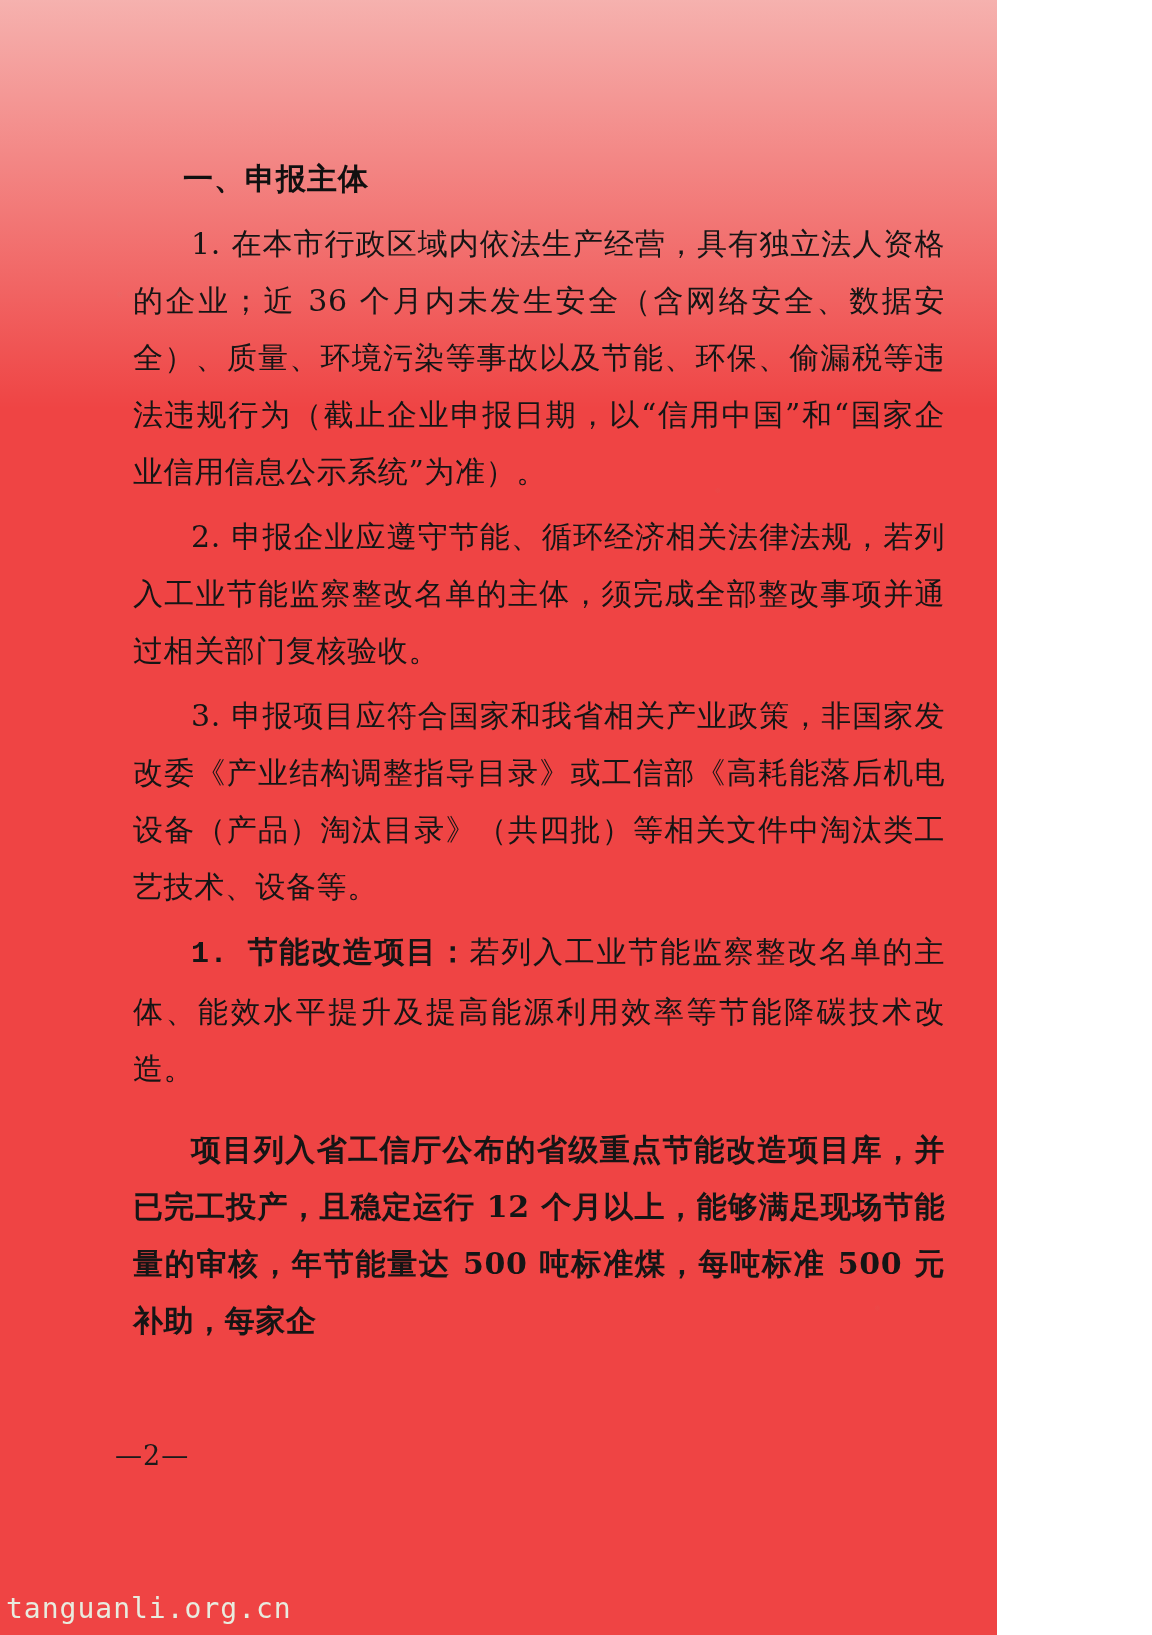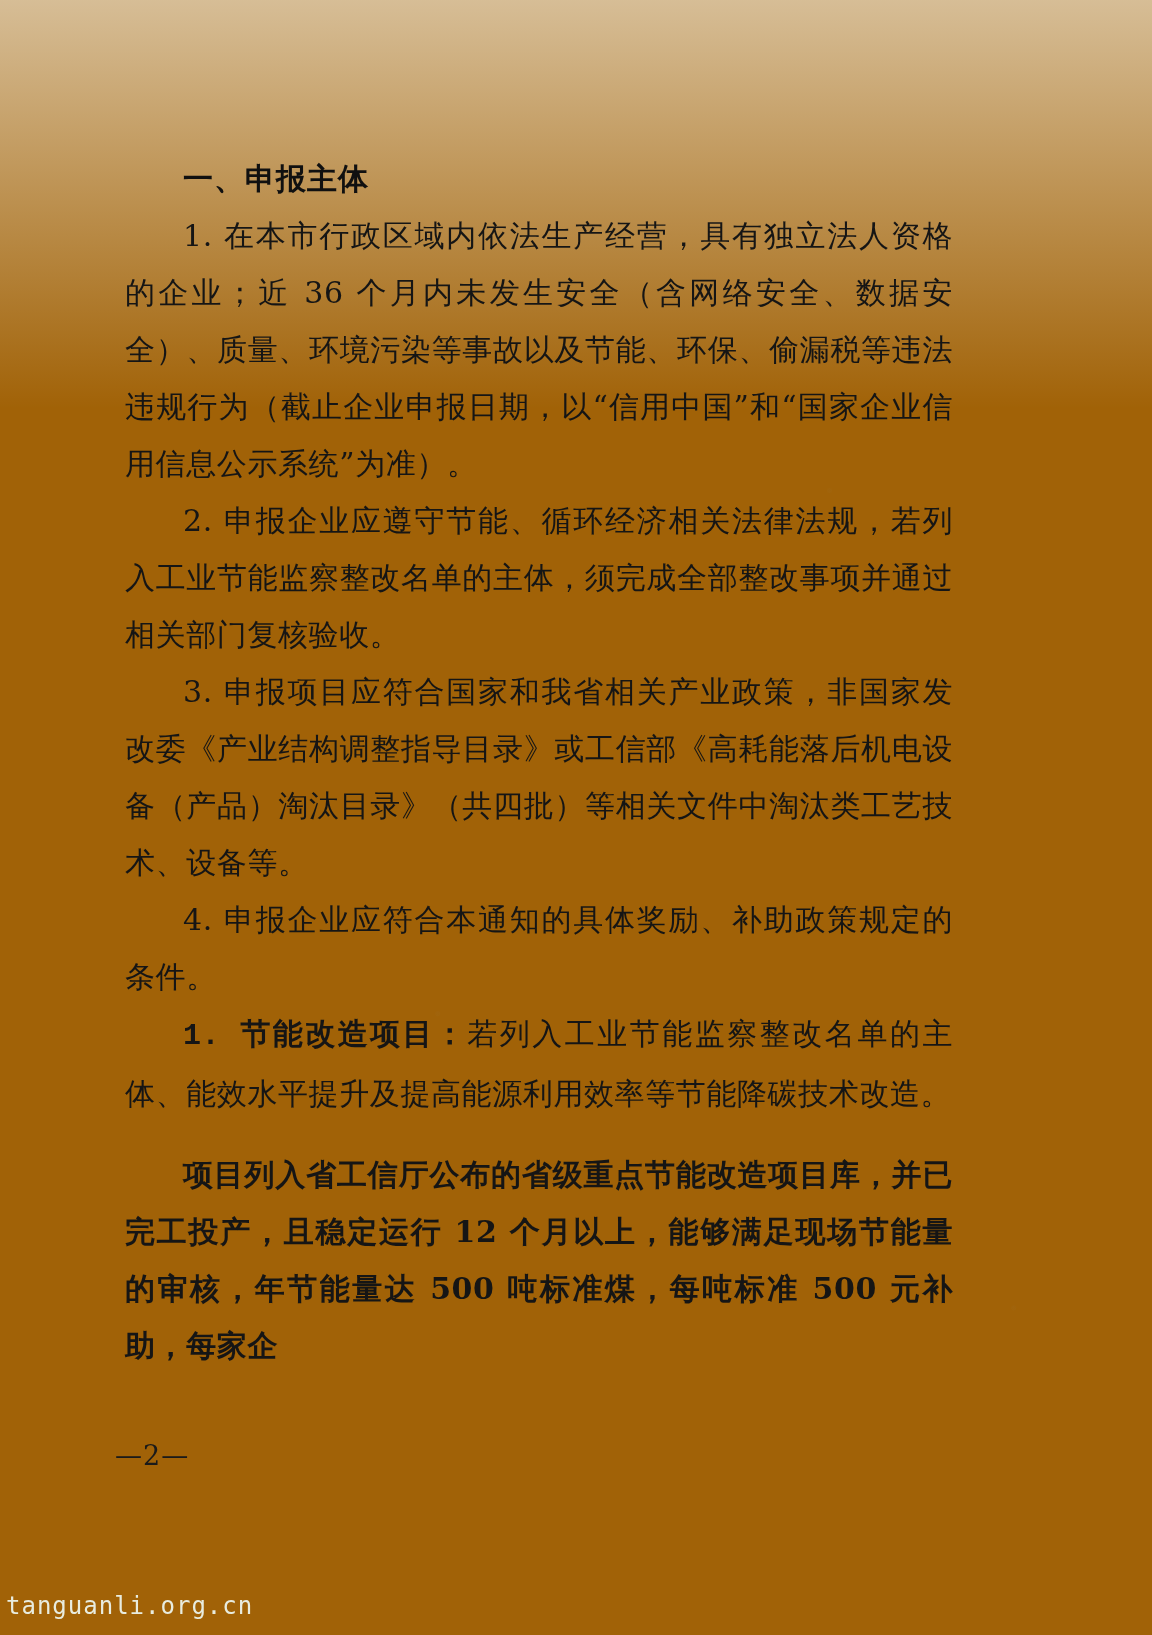--- a/index.html
+++ b/index.html
@@ -2,23 +2,23 @@
 <html><head>
 <meta charset="utf-8">
 <style>
   html, body {
     margin: 0;
     padding: 0;
     background: #ffffff;
   }
   .page {
     position: relative;
-    width: 1152px;
+    width: 997px;
     height: 1635px;
-    background: #a16207;
+    background: #ef4444;
     overflow: hidden;
     font-family: "DejaVu Serif", "Liberation Serif", serif;
     color: #141414;
   }
   
   .page::before {
     content: "";
     position: absolute;
     inset: 0;
     pointer-events: none;
@@ -43,21 +43,21 @@
     letter-spacing: 1px;
     text-indent: 58px;
     margin: 0;
     color: #101010;
   }
   .para {
     font-size: 30px;
     line-height: 57px;
     letter-spacing: 0.6px;
     text-indent: 58px;
-    margin: 0;
+    margin: 8px;
     text-align: justify;
     text-justify: inter-character;
     color: #151515;
   }
   .para.gap-before {
     margin-top: 24px;
     font-weight: bold;
   }
   .lead-bold {
     font-family: Liberation Mono, monospace;
@@ -71,42 +71,41 @@
     font-size: 27px;
     letter-spacing: 1px;
     color: #1a1a1a;
     font-family: "DejaVu Serif", "Liberation Serif", serif;
   }
   .watermark {
     position: absolute;
     left: 6px;
     top: 1592px;
     font-family: "DejaVu Sans Mono", "Liberation Mono", monospace;
-    font-size: 24px;
+    font-size: 28px;
     letter-spacing: 1px;
     color: #e8ecdf;
     user-select: none;
   }
 </style>
 </head>
 <body>
 
 <div class="page">
 
   <div class="content">
 
     <h2 class="h-sec">一、申报主体</h2>
 
     <p class="para">1. 在本市行政区域内依法生产经营，具有独立法人资格的企业；近 36 个月内未发生安全（含网络安全、数据安全）、质量、环境污染等事故以及节能、环保、偷漏税等违法违规行为（截止企业申报日期，以“信用中国”和“国家企业信用信息公示系统”为准）。</p>
 
     <p class="para">2. 申报企业应遵守节能、循环经济相关法律法规，若列入工业节能监察整改名单的主体，须完成全部整改事项并通过相关部门复核验收。</p>
 
     <p class="para">3. 申报项目应符合国家和我省相关产业政策，非国家发改委《产业结构调整指导目录》或工信部《高耗能落后机电设备（产品）淘汰目录》（共四批）等相关文件中淘汰类工艺技术、设备等。</p>
 
-    <p class="para">4. 申报企业应符合本通知的具体奖励、补助政策规定的条件。</p>
 
 
 
     <p class="para">
       <span class="lead-bold">1. 节能改造项目：</span><span>若列入工业节能监察整改名单的主体、能效水平提升及提高能源利用效率等节能降碳技术改造。</span>
     </p>
 
     <p class="para gap-before">项目列入省工信厅公布的省级重点节能改造项目库，并已完工投产，且稳定运行 12 个月以上，能够满足现场节能量的审核，年节能量达 500 吨标准煤，每吨标准 500 元补助，每家企</p>
 
   </div>

